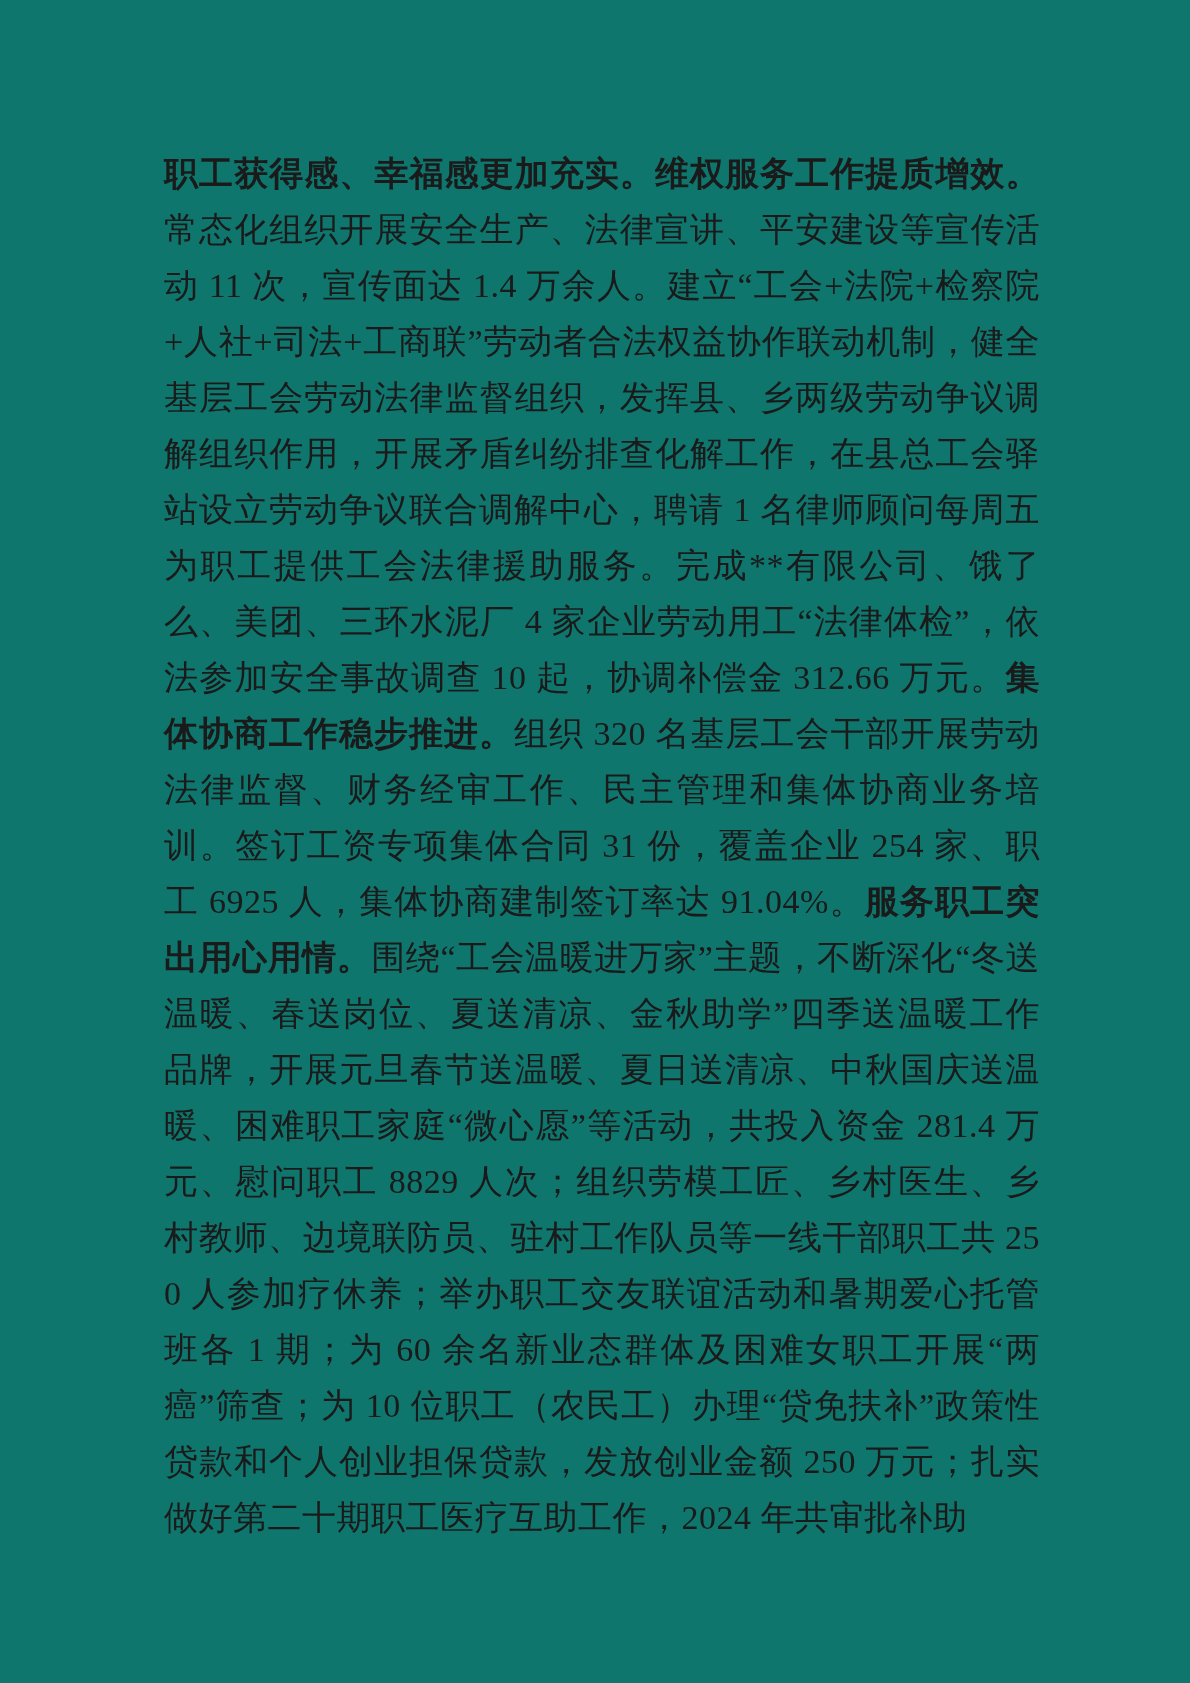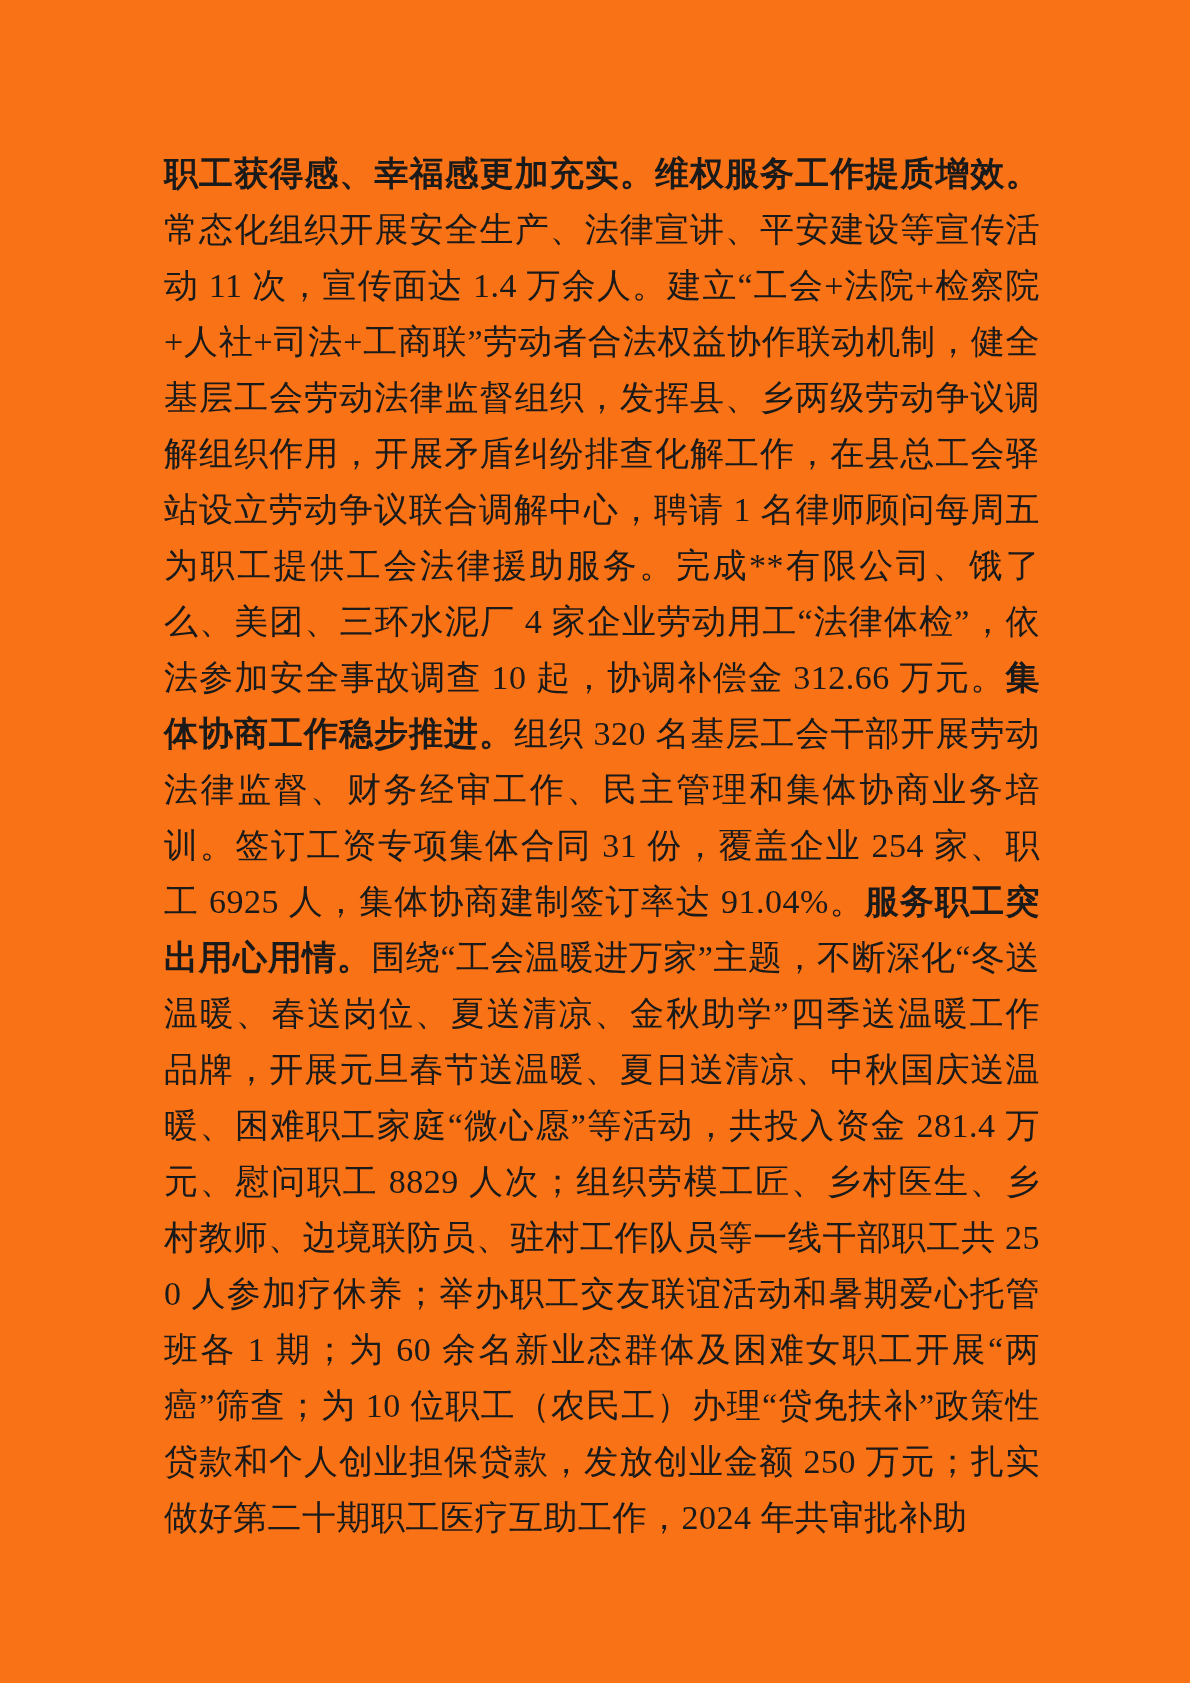--- a/index.html
+++ b/index.html
@@ -4,21 +4,21 @@
 <style>
   html, body {
     margin: 0;
     padding: 0;
     background: #ffffff;
   }
   .page {
     position: relative;
     width: 1190px;
     height: 1683px;
-    background: #f97316;
+    background: #0f766e;
     overflow: hidden;
   }
   .text-block {
     position: absolute;
     left: 164px;
     top: 146px;
     width: 876px;
   }
   .para {
     margin: 0;

